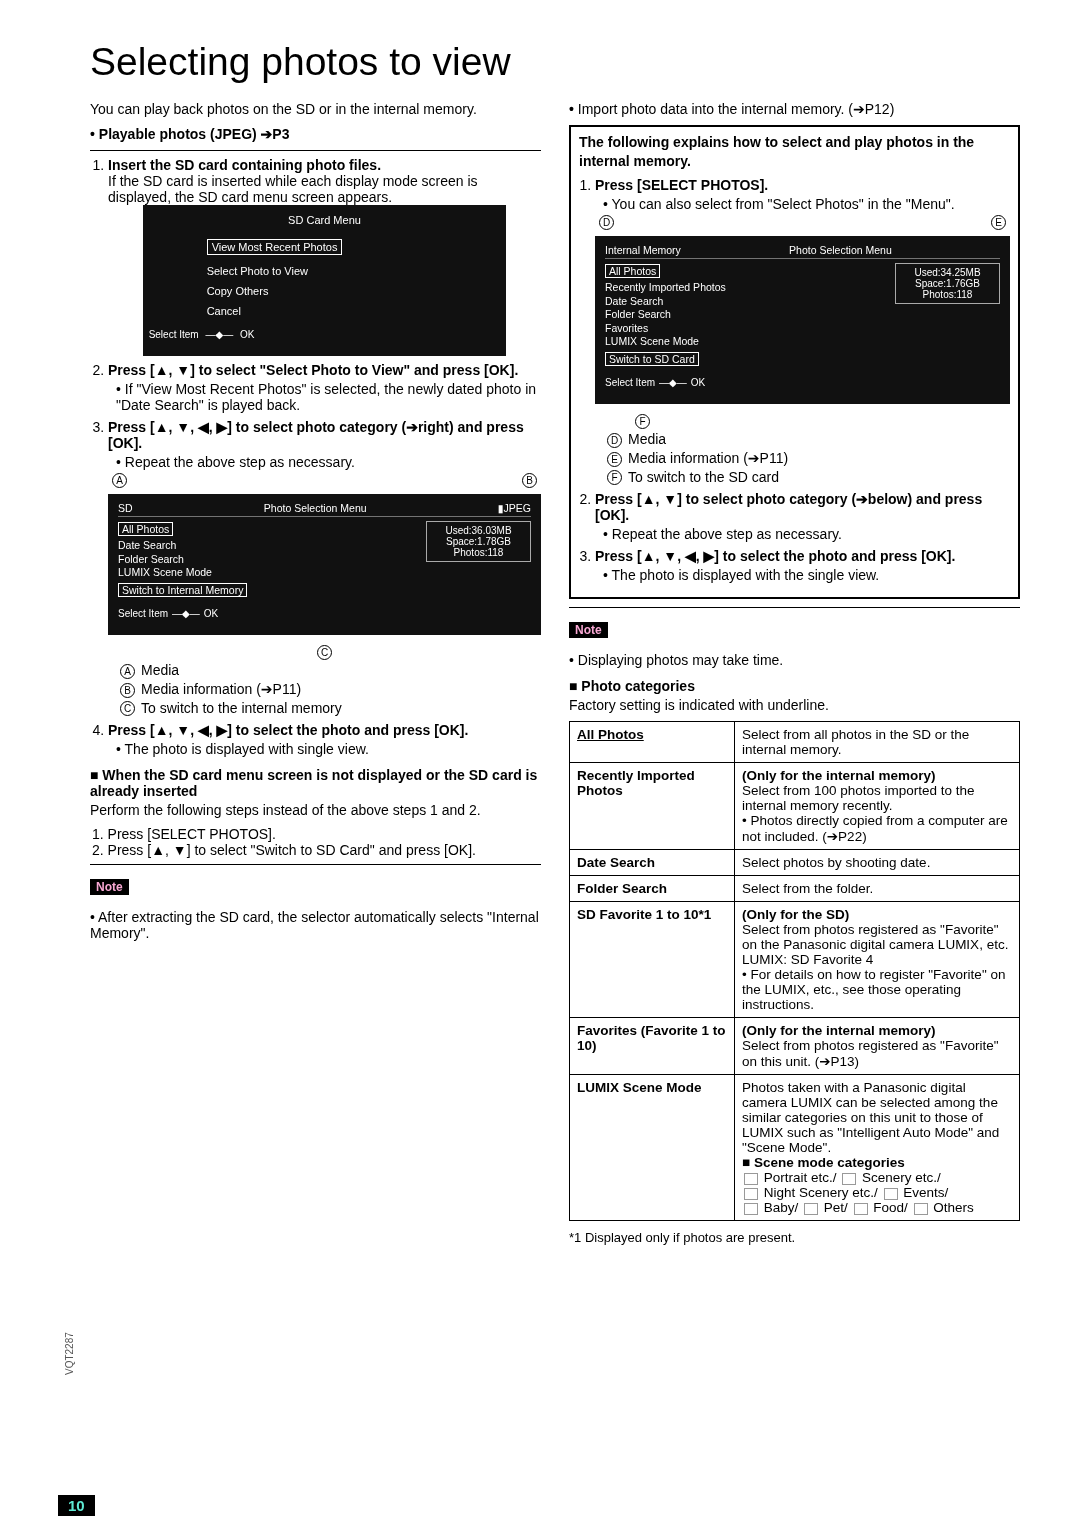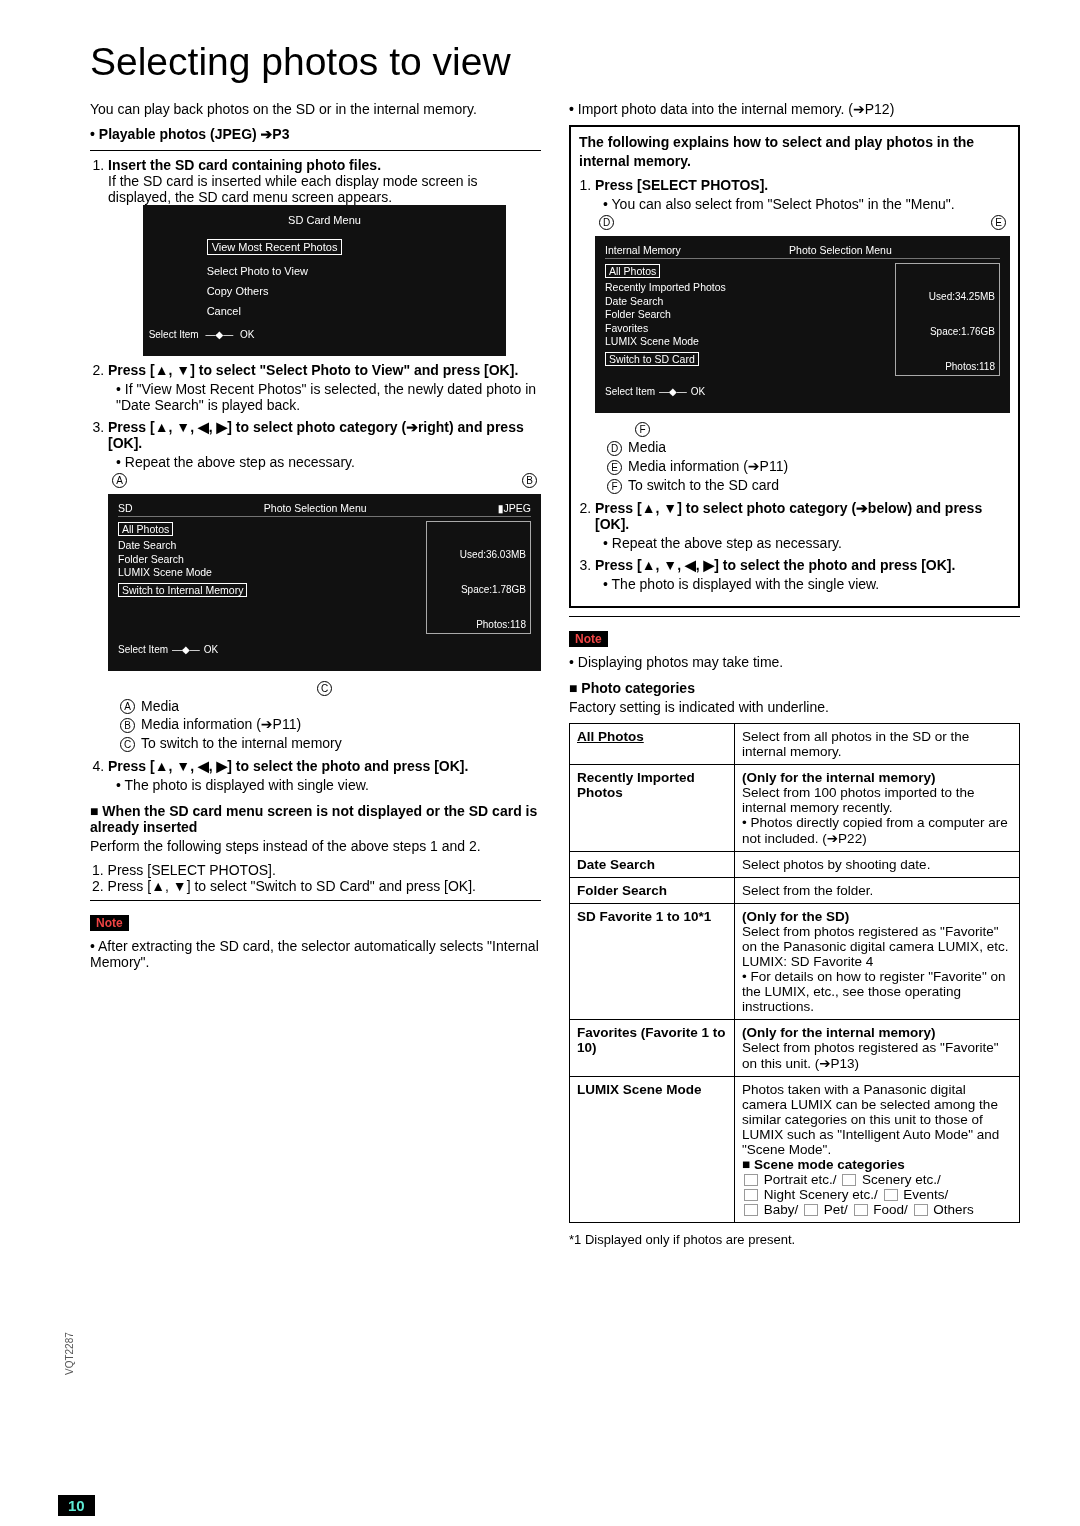--- a/index.html
+++ b/index.html
@@ -26,27 +26,27 @@
   .bullet-line::before { content: "• "; font-weight: bold; }
   .bold { font-weight: bold; }
   ol { margin: 6px 0 6px 18px; padding: 0; }
   ol > li { margin-bottom: 6px; }
   ol > li > .lh { font-weight: bold; }
   ol > li ul { margin: 3px 0 3px 8px; padding: 0; list-style: none; }
   ol > li ul > li::before { content: "• "; }
   .note-tag {
     display: inline-block;
     background: #000;
-    color: #ef4444;
+    color: #f9a8d4;
     font-size: 12px;
     font-weight: bold;
     padding: 1px 6px;
     margin: 8px 0 2px;
   }
-  .note-body { margin: 5px 0 8px; }
+  .note-body { margin: 12px 0 8px; }
   .note-body::before { content: "• "; }
   .sq-heading { font-weight: bold; margin: 10px 0 2px; }
   .sq-heading::before { content: "\25A0\00A0"; }
   hr { border: 0; border-top: 1px solid #000; margin: 6px 0; }
   .sd-menu {
     width: 84%;
     margin: 0 auto;
     background:#111;
     color:#fff;
     font-size:11px;
@@ -62,21 +62,21 @@
     position: relative;
     background:#111; color:#fff; font-size:10.5px; padding:8px 10px 16px;
     margin:6px 0 8px;
   }
   .psel .topbar{display:flex;justify-content:space-between;border-bottom:1px solid #737373;padding-bottom:2px;margin-bottom:4px;}
   .psel .cols2{display:flex;gap:12px;}
   .psel .list{flex:1;}
   .psel .list div{margin:1.5px 0;}
   .psel .list div.sel{border:1px solid #fff;display:inline-block;padding:0 3px;}
   .psel .stats{width:105px;border:1px solid #aaa;padding:3px 4px;font-size:10px;height:fit-content;}
-  .psel .stats .row{display:flex;justify-content:flex-end;margin-top:24px;}
+  .psel .stats .row{display:flex;justify-content:center;}
 
   .marker-circ {
     display:inline-block;width:15px;height:15px;border:1.2px solid #000;border-radius:50%;
     font-size:10px;text-align:center;line-height:13px;vertical-align:middle;
   }
   .marker-row {margin:2px 0 2px 12px;}
   .marker-row .marker-circ{margin-right:6px;}
 
   .catbox{border:1px solid #000;margin:3px 0 8px;}
   .catbox .crow{display:flex;border-bottom:1px solid #000;}

